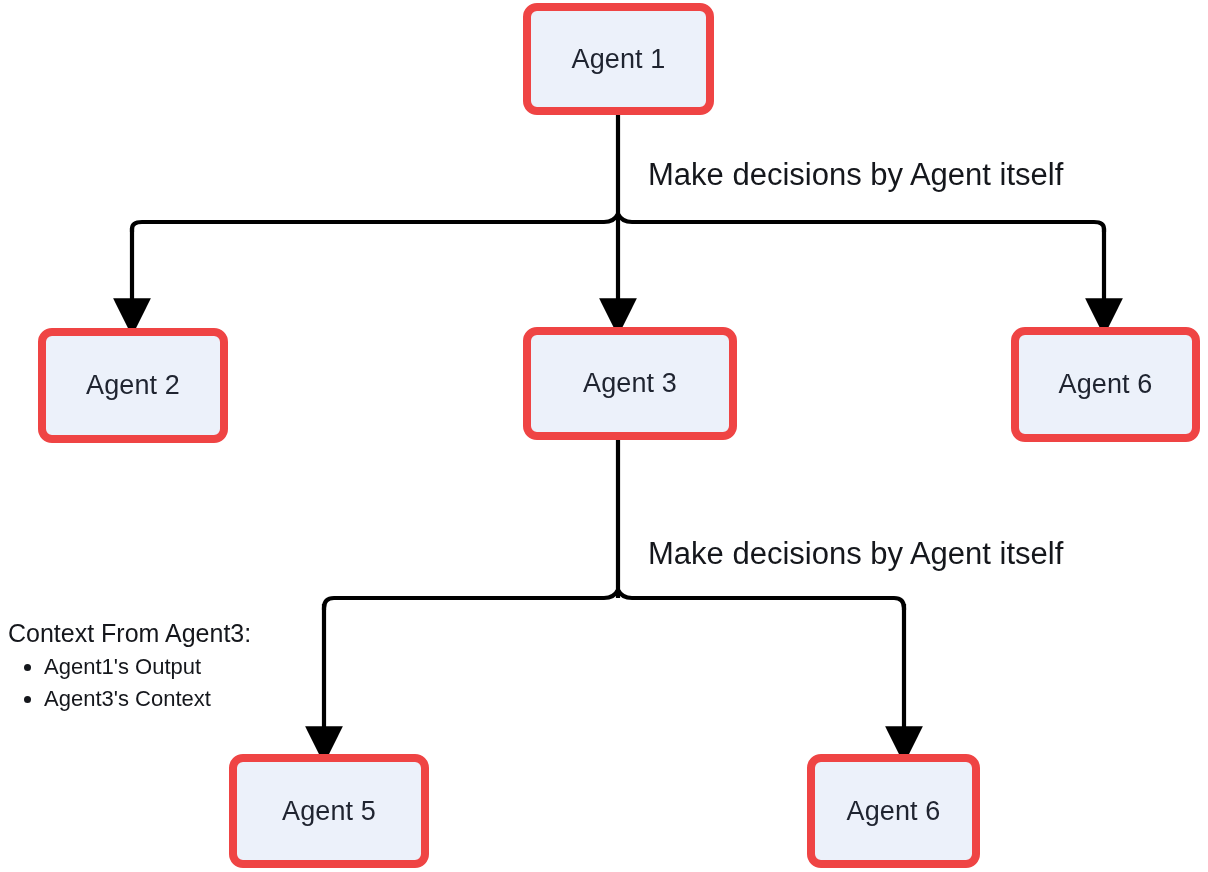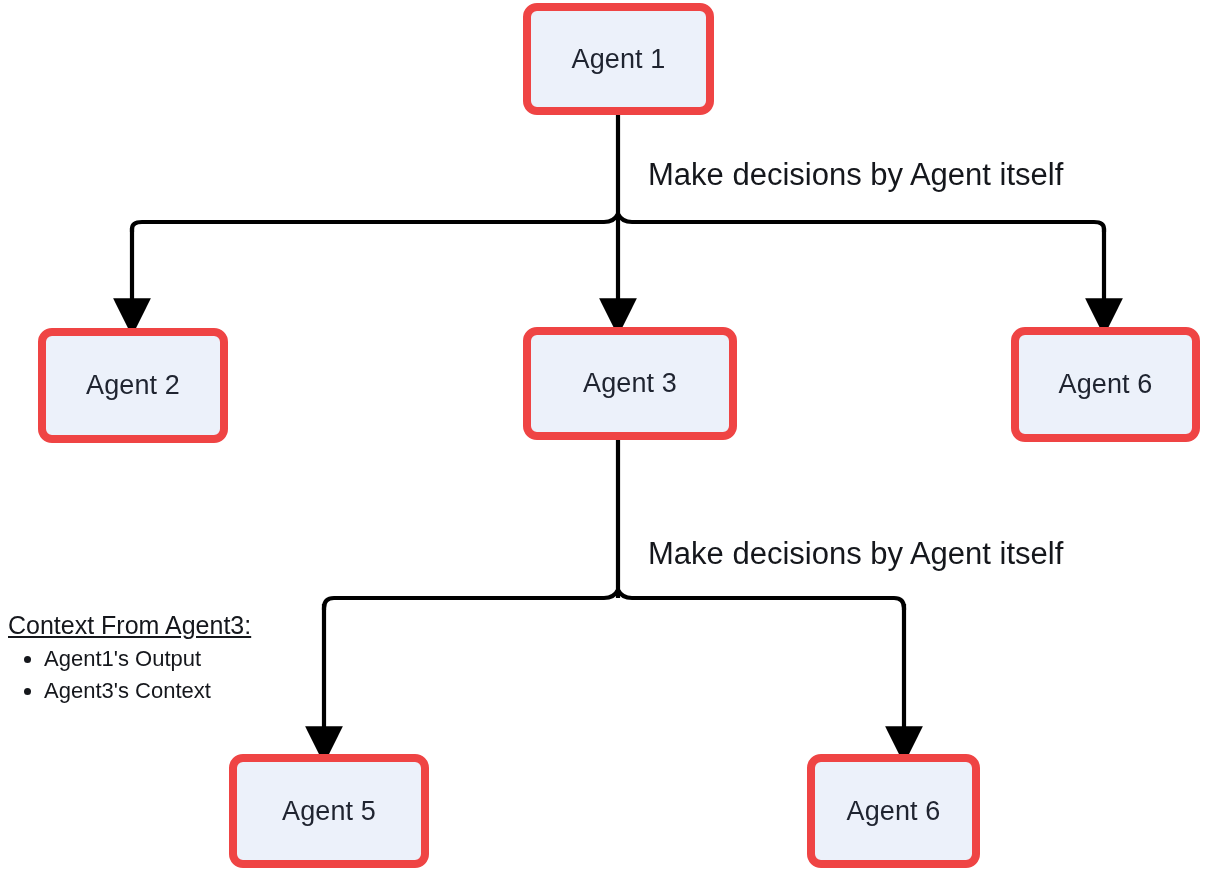--- a/index.html
+++ b/index.html
@@ -49,23 +49,22 @@
     white-space: nowrap;
   }
   .context-block {
     position: absolute;
     color: #15171c;
     font-size: 25px;
     line-height: 1;
     white-space: nowrap;
   }
   .context-title {
-    margin: 8px 0 9px 0;
+    margin: 16px 0 9px 0;
     padding: 0;
-    text-decoration: underline;
   }
   .context-list {
     margin: 0;
     padding: 0 0 0 36px;
     list-style: disc;
   }
   .context-list li {
     margin: 0 0 8px 0;
     padding: 0;
     font-size: 22px;

